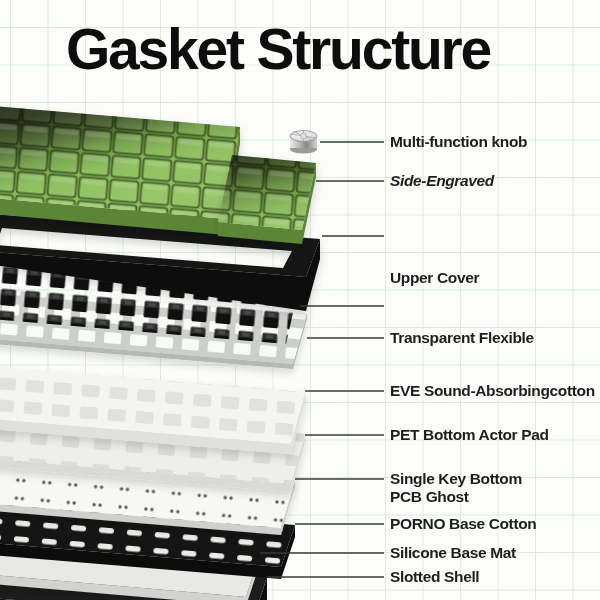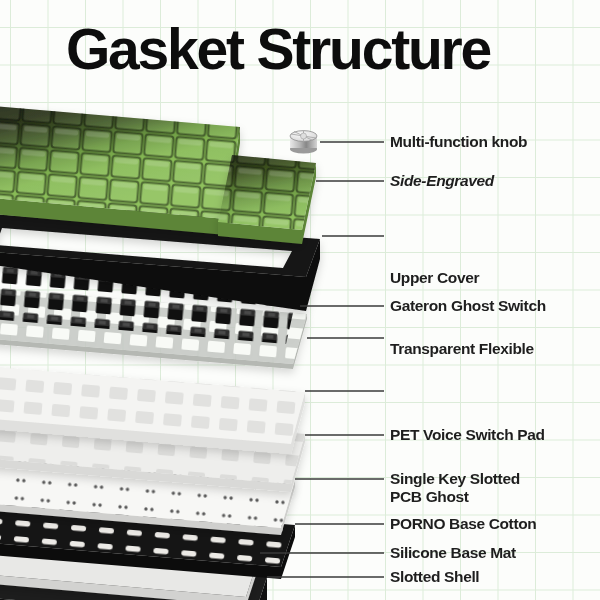--- a/index.html
+++ b/index.html
@@ -188,31 +188,31 @@
   <div class="labels" id="labels">
       <div class="label" style="top: 133px;">
         <span>Multi-function knob</span>
       </div>
       <div class="label" style="top: 172px; font-style: italic;">
         <span>Side-Engraved</span>
       </div>
       <div class="label" style="top: 237px; margin-top: 32px;">
         <span>Upper Cover</span>
       </div>
-      <div class="label" style="top: 297px;">
-        <span>Gateron Ghost Switch</span>
-      </div>
-      <div class="label" style="top: 340px; text-align: right;">
+      <div class="label" style="top: 329px; text-align: right;">
         <span>Transparent Flexible</span>
       </div>
+      <div class="label" style="top: 382px;">
+        <span>EVE Sound-Absorbingcotton</span>
+      </div>
       <div class="label" style="top: 426px;">
-        <span>PET Voice Switch Pad</span>
+        <span>PET Bottom Actor Pad</span>
       </div>
       <div class="label" style="top: 470px;">
-        <span>Single Key Slotted</span>
+        <span>Single Key Bottom</span>
         <span>PCB Ghost</span>
       </div>
       <div class="label" style="top: 544px;">
         <span>Silicone Base Mat</span>
       </div>
       <div class="label" style="top: 515px;">
         <span>PORNO Base Cotton</span>
       </div>
       <div class="label" style="top: 568px;">
         <span>Slotted Shell</span>

